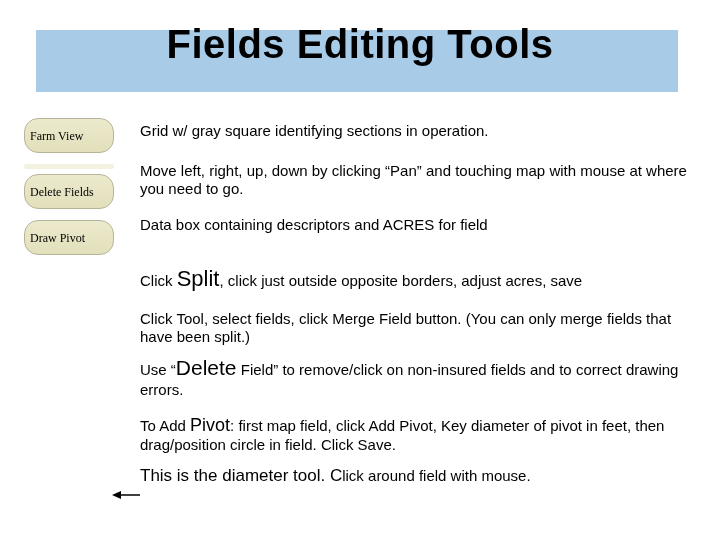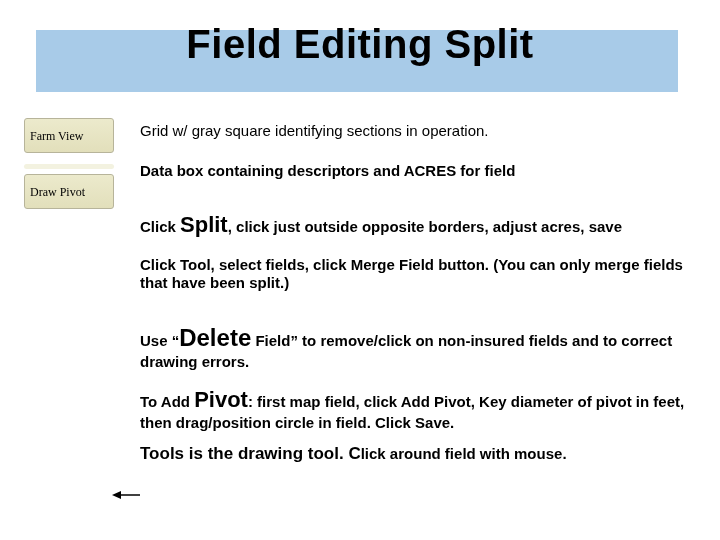--- a/index.html
+++ b/index.html
@@ -28,76 +28,80 @@
   }
   .toolbar{
     position:absolute;
     left:24px;top:118px;
     width:90px;
   }
   .tb-item{
     height:35px;
     margin-bottom:11px;
     border:1px solid #b7b49a;
-    border-radius:3px;
+    border-radius:14px;
     background:linear-gradient(#eceacc,#e2dfbb);
     font-family:"Comic Sans MS","Segoe Script",cursive;
     font-size:12px;
     line-height:14px;
     display:flex;
     align-items:center;
     padding:2px 5px 2px 5px;
     box-sizing:border-box;
   }
   .tb-item.spacer{pointer-events:none}
   .descs{
     position:absolute;
     left:140px;top:122px;
     width:560px;
     font-size:15px;
     line-height:1.2;
   }
   .desc{margin-bottom:15px}
-  .b{font-weight:bold}
+  .b{font-weight:normal}
   .arrow{
     position:absolute;
     left:112px;top:488px;
     width:30px;height:14px;
   }
 </style>
 </head>
 <body>
 
 <div class="title-bar"></div>
-<div class="title">Field Editing Split</div>
+<div class="title">Fields Editing Tools</div>
 
 <div class="toolbar">
   <div class="tb-item">
       <span>Farm View</span>
     </div>
   <div class="tb-item spacer" style="height:5px;background:#f3f2e0;border:none;margin-bottom:5px"></div>
   <div class="tb-item">
+      <span>Delete Fields</span>
+    </div>
+  <div class="tb-item">
       <span>Draw Pivot</span>
     </div>
 </div>
 
 <div class="descs">
   <div class="desc" style="margin-bottom:22px">Grid w/ gray square identifying sections in operation.</div>
+  <div class="desc" style="margin-bottom:18px">Move left, right, up, down by clicking “Pan” and touching map with mouse at where you need to go.</div>
   <div class="desc b" style="margin-bottom:32px">Data box containing descriptors and ACRES for field</div>
   <div class="desc b" style="margin-bottom:18px">
     <span>Click </span><span style="font-size:22px">Split</span><span>, click just outside opposite borders, adjust acres, save</span>
   </div>
-  <div class="desc b" style="margin-bottom:32px">Click Tool, select fields, click Merge Field button. (You can only merge fields that have been split.)</div>
+  <div class="desc b" style="margin-bottom:9px">Click Tool, select fields, click Merge Field button. (You can only merge fields that have been split.)</div>
   <div class="desc b" style="margin-bottom:16px">
-    <span>Use “</span><span style="font-size:24px">Delete</span><span> Field” to remove/click on non-insured fields and to correct drawing errors.</span>
+    <span>Use “</span><span style="font-size:21px">Delete</span><span> Field” to remove/click on non-insured fields and to correct drawing errors.</span>
   </div>
   <div class="desc b" style="margin-bottom:12px">
-    <span>To Add </span><span style="font-size:22px">Pivot</span><span>: first map field, click Add Pivot,  Key diameter of pivot in feet, then drag/position circle in field. Click Save.</span>
+    <span>To Add </span><span style="font-size:18px">Pivot</span><span>: first map field, click Add Pivot,  Key diameter of pivot in feet, then drag/position circle in field. Click Save.</span>
   </div>
   <div class="desc b">
-    <span style="font-size:17px">Tools is the drawing tool. C</span><span>lick around field with mouse.</span>
+    <span style="font-size:17px">This is the diameter tool. C</span><span>lick around field with mouse.</span>
   </div>
 </div>
 
 <svg class="arrow" viewBox="0 0 30 14">
   <line x1="28" y1="7" x2="6" y2="7" stroke="#000" stroke-width="1.5"></line>
   <polygon points="0,7 9,3 9,11" fill="#000"></polygon>
 </svg>
 
 </body></html>

